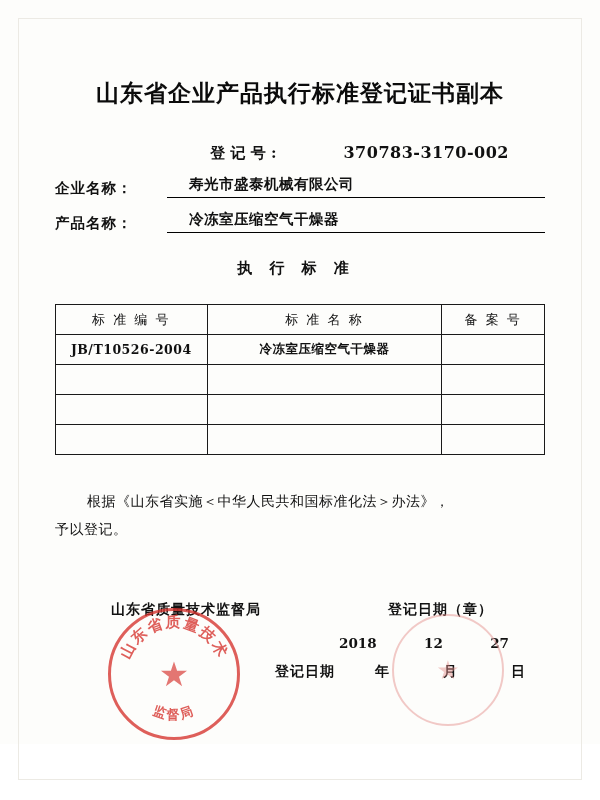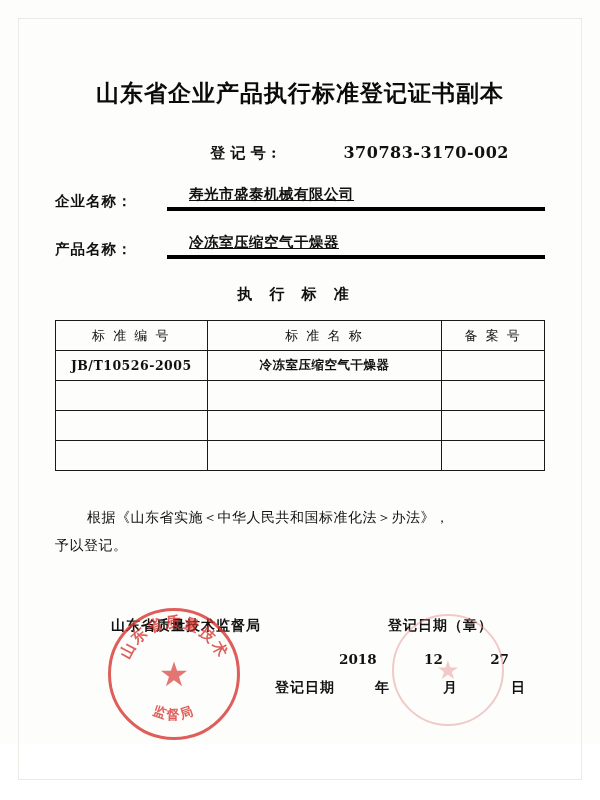--- a/index.html
+++ b/index.html
@@ -61,55 +61,54 @@
   }
   .reg-value {
     font-family: "DejaVu Serif", serif;
     font-weight: bold;
     font-size: 16px;
     letter-spacing: 0.5px;
   }
   .field {
     display: flex;
     align-items: flex-end;
-    margin-top: 22px;
+    margin-top: 12px;
   }
   .field-label {
     font-family: "DejaVu Serif", serif;
     font-weight: bold;
     font-size: 14.5px;
     width: 112px;
     flex: 0 0 112px;
     letter-spacing: 1px;
     white-space: nowrap;
   }
   .field-line {
     flex: 1 1 auto;
-    border-bottom: 4px solid #000000;
+    border-bottom: 1px solid #000000;
     min-height: 22px;
     position: relative;
-    text-decoration: underline;
   }
   .field-value {
     font-family: "DejaVu Serif", serif;
     font-weight: bold;
     font-size: 14.5px;
     padding-left: 22px;
     padding-bottom: 2px;
     display: block;
     letter-spacing: 0.5px;
   }
   .section-title {
     text-align: center;
     font-family: "DejaVu Serif", serif;
     font-weight: bold;
     font-size: 15px;
     letter-spacing: 6px;
     margin-top: 26px;
-    margin-bottom: 16px;
+    margin-bottom: 26px;
     padding-right: 8px;
   }
   table.std {
     width: 100%;
     border-collapse: collapse;
     table-layout: fixed;
   }
   table.std th, table.std td {
     border: 1px solid #1a1a1a;
     height: 29px;
@@ -288,21 +287,21 @@
         </colgroup>
       <thead>
         <tr>
           <th>标 准 编 号</th>
           <th>标 准 名 称</th>
           <th>备 案 号</th>
         </tr>
       </thead>
       <tbody>
         <tr>
-          <td class="val">JB/T10526-2005</td>
+          <td class="val">JB/T10526-2004</td>
           <td class="val">冷冻室压缩空气干燥器</td>
           <td class="val"></td>
         </tr>
         <tr>
           <td class="val"></td>
           <td class="val"></td>
           <td class="val"></td>
         </tr>
         <tr>
           <td class="val"></td>

